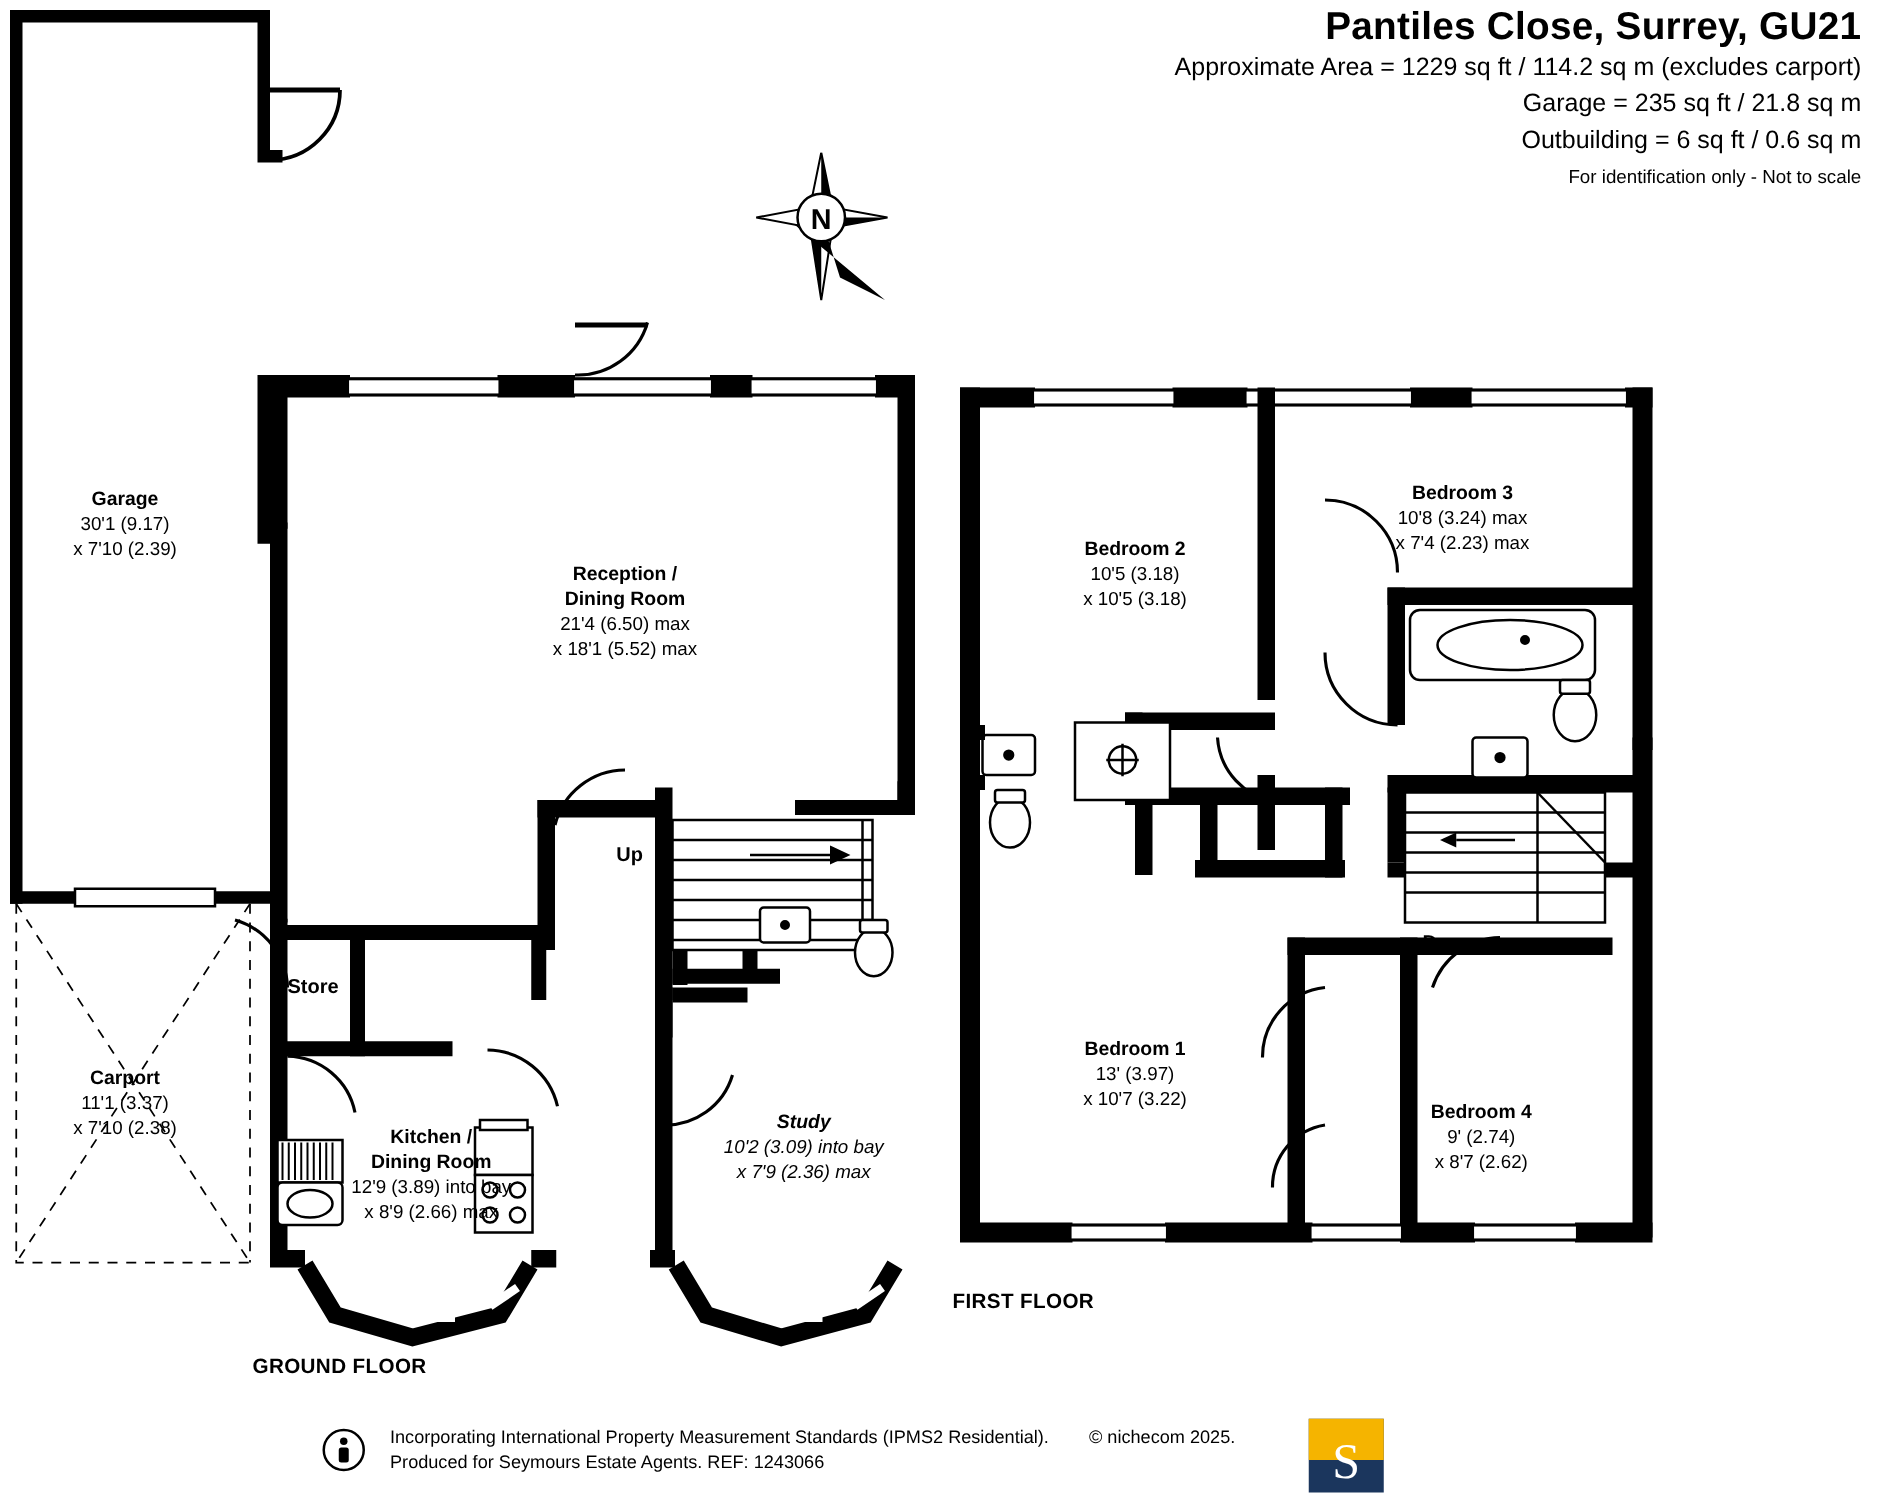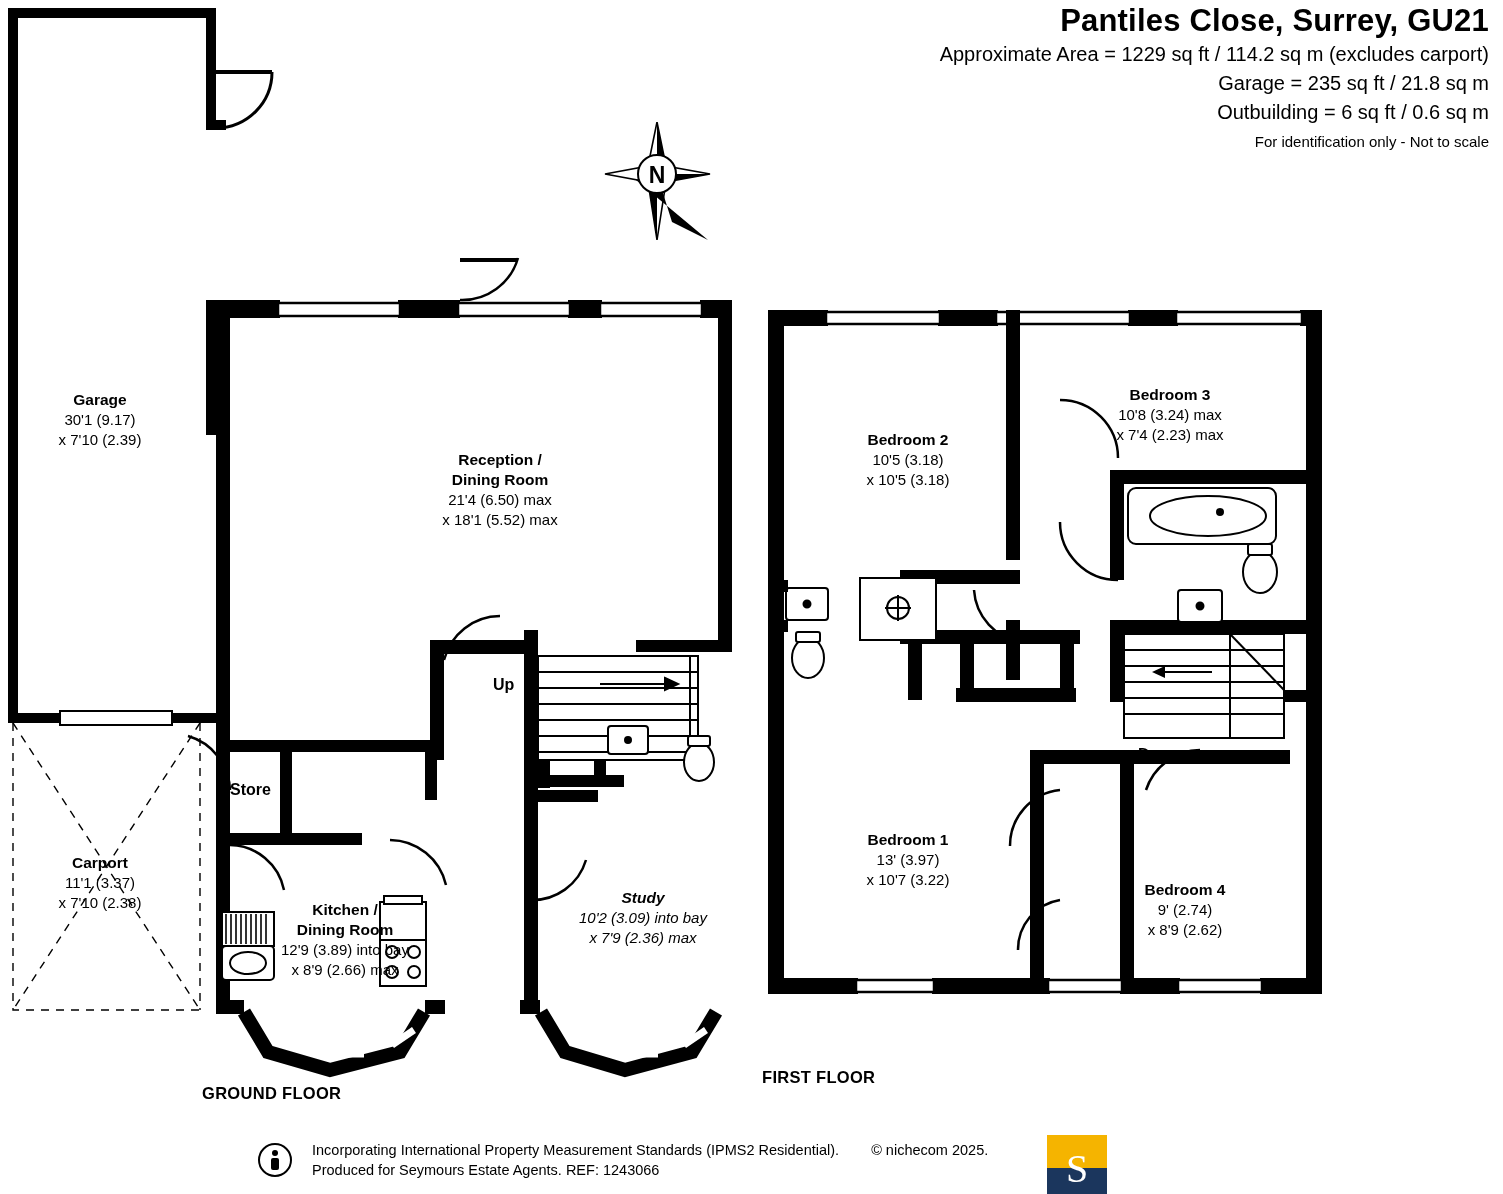--- a/index.html
+++ b/index.html
@@ -362,25 +362,25 @@
 
 <div class="abs roomlabel" style="left:818px; top:830px; width:180px;">
   <div class="nm">Bedroom 1</div>
   <div>13' (3.97)</div>
   <div>x 10'7 (3.22)</div>
 </div>
 
 <div class="abs roomlabel" style="left:1095px; top:880px; width:180px;">
   <div class="nm">Bedroom 4</div>
   <div>9' (2.74)</div>
-  <div>x 8'9 (2.62)</div>
+  <div>x 8'7 (2.62)</div>
 </div>
 
 <div class="abs smalllabel" style="left:1138px; top:746px;">Down</div>
-<div class="abs floorlabel" style="left:762px; top:1068px;">FIRST FLOOR</div>
+<div class="abs floorlabel" style="left:762px; top:1032px;">FIRST FLOOR</div>
 
 <div id="footer" class="abs">
   <div id="infoicon">
     <div class="dot"></div>
       <div class="bar"></div>
   </div>
   <div style="margin-left:54px; position:relative;">
     <div class="ftxt">
       <span>Incorporating International Property Measurement Standards (IPMS2 Residential).</span>
       <span style="margin-left:28px;">© nichecom 2025.</span>

